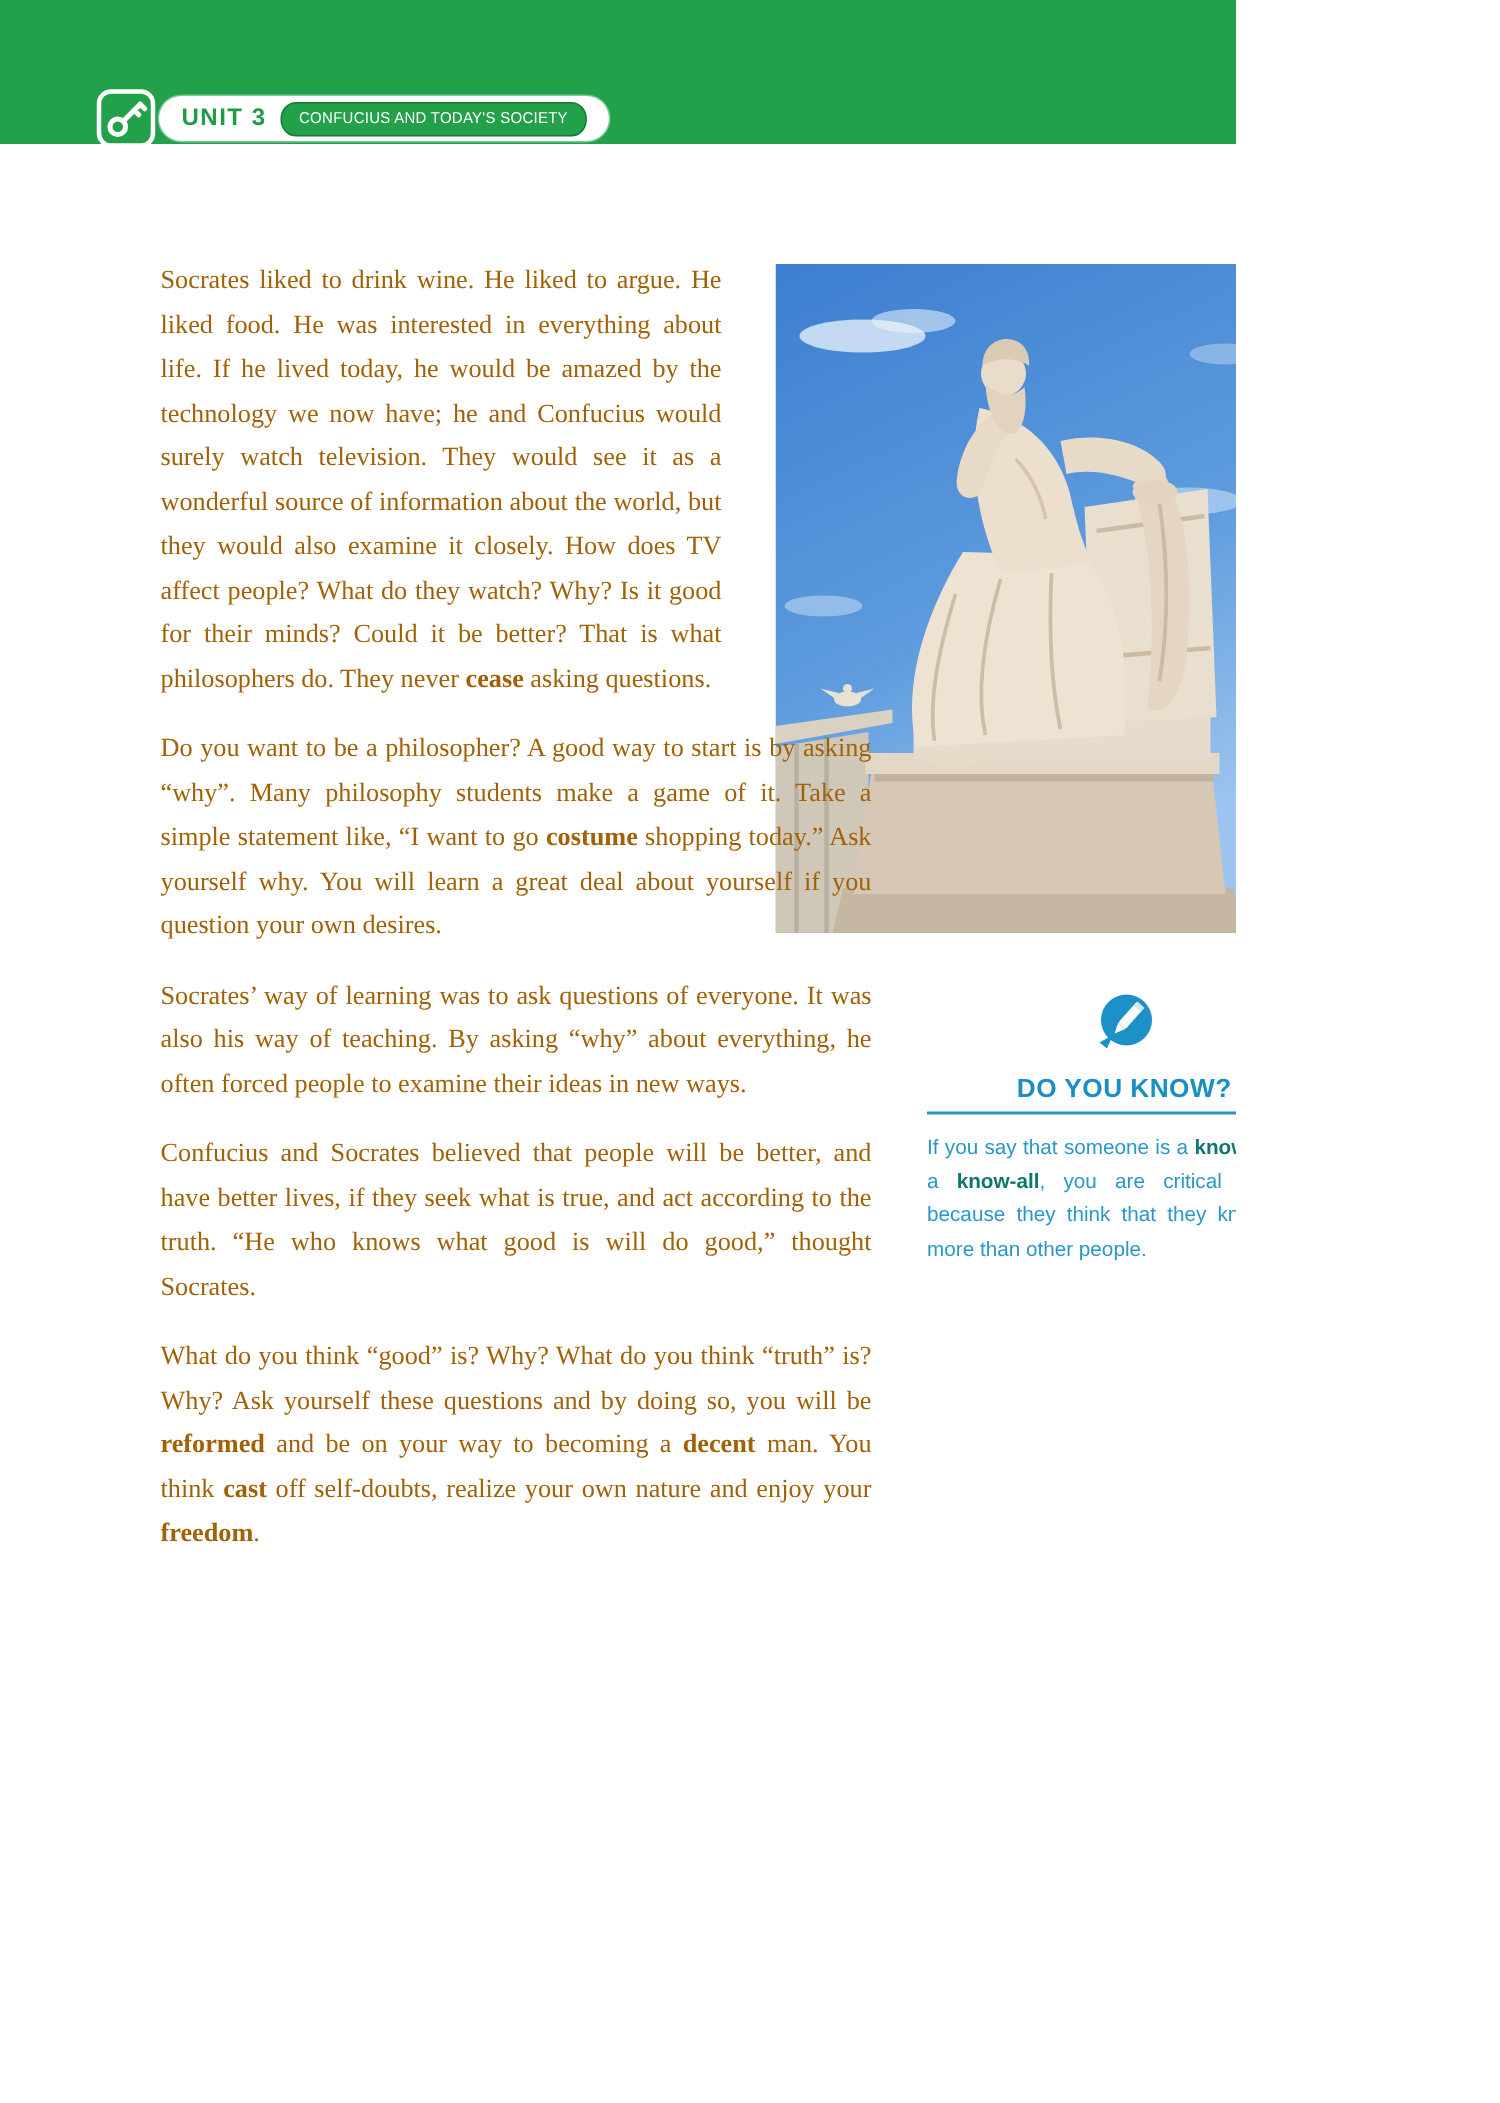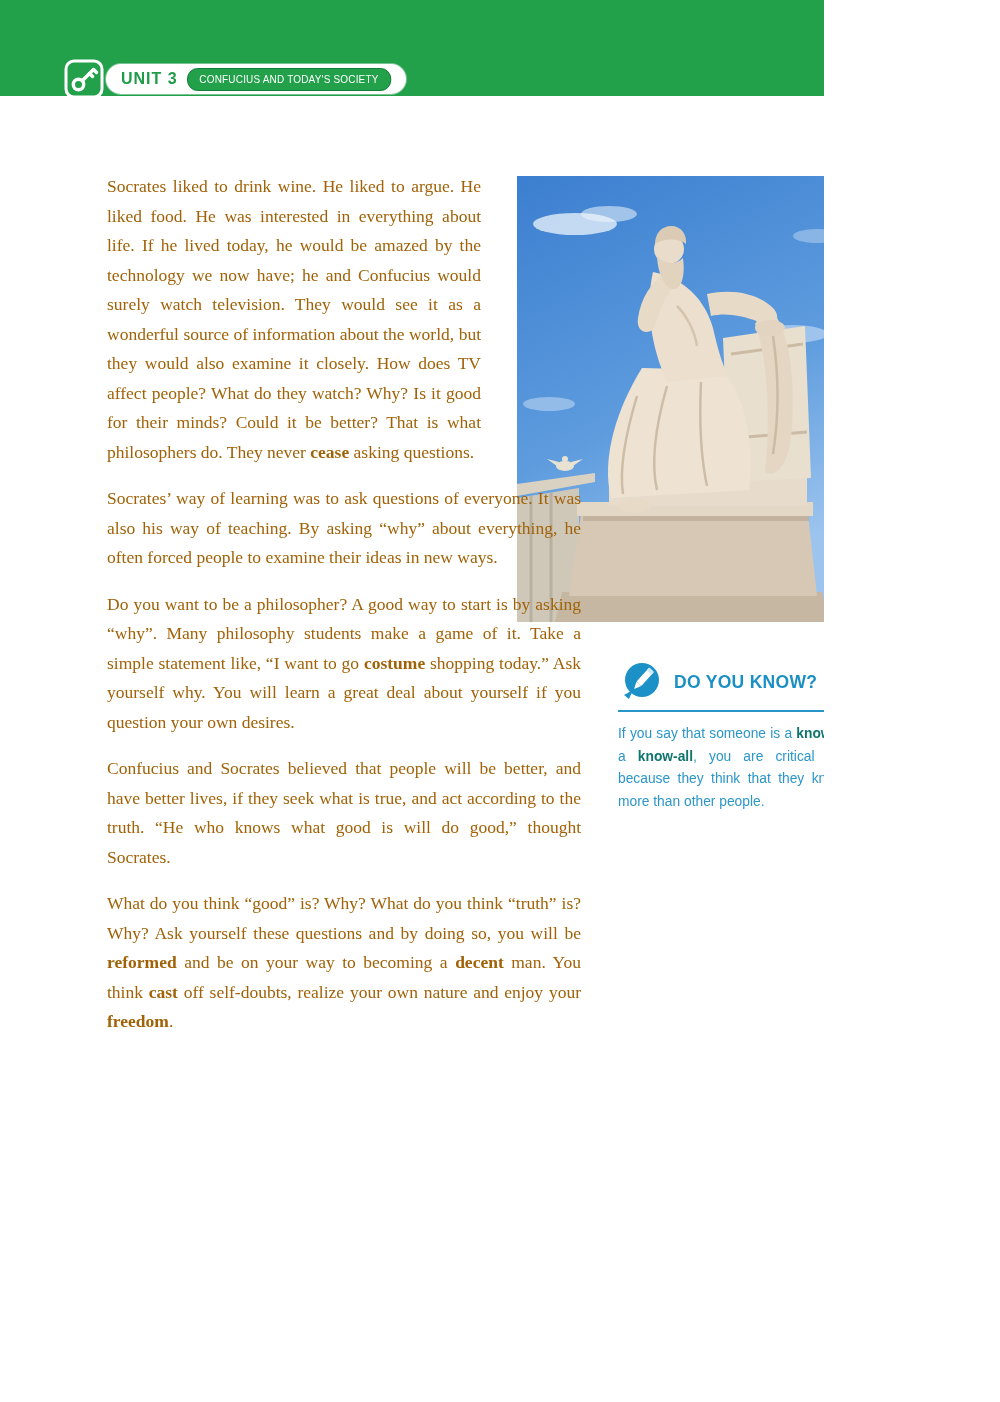--- a/index.html
+++ b/index.html
@@ -26,21 +26,21 @@
         color:#a16207;}
   .para b{font-weight:bold;}
   .narrow{width:374px;}
 
   
   .statue{position:absolute;left:517px;top:176px;width:330px;height:446px;}
   .statue svg{display:block;}
 
   
   .dyk{position:absolute;left:618px;top:659px;width:263px;font-family:"Liberation Sans",sans-serif;}
-  .dyk-head{display:flex;align-items:center;gap:10px;}
+  .dyk-head{display:flex;align-items:center;gap:10px;flex-direction:column;}
   .dyk-icon{width:46px;height:46px;flex:0 0 auto;}
   .dyk-title{margin:0;color:#1a8fc4;font-size:17.5px;font-weight:bold;letter-spacing:.3px;}
   .dyk-rule{border:none;border-top:2px solid #2795c8;margin:5px 0 11px 0;}
   .dyk-body{margin:0;color:#2b96c9;font-size:13.8px;line-height:22.5px;text-align:justify;}
   .dyk-body b{font-weight:bold;color:#0f766e;}
 
   
   .page-num{position:absolute;left:0;top:1400px;width:1000px;text-align:center;
             font-family:"Liberation Sans",sans-serif;font-weight:bold;font-size:17px;color:#1d1d1b;}
 </style>
@@ -126,22 +126,22 @@
         <path d="M140,80 C141,100 149,114 158,113 C166,111 168,96 166,82 C158,90 148,88 140,80 Z" fill="#e2d3be"></path>
         <ellipse cx="118" cy="330" rx="17" ry="7" fill="#e7dac7"></ellipse>
       </g>
     </svg>
   </figure>
 
   <main class="article">
     <div class="narrow">
       <p class="para"><span>Socrates liked to drink wine. He liked to argue. He liked food. He was interested in everything about life. If he lived today, he would be amazed by the technology we now have; he and Confucius would surely watch television. They would see it as a wonderful source of information about the world, but they would also examine it closely. How does TV affect people? What do they watch? Why? Is it good for their minds? Could it be better? That is what philosophers do. They never </span><b>cease</b><span> asking questions.</span></p>
     </div>
+    <p class="para"><span>Do you want to be a philosopher? A good way to start is by asking “why”. Many philosophy students make a game of it. Take a simple statement like, “I want to go </span><b>costume</b><span> shopping today.” Ask yourself why. You will learn a great deal about yourself if you question your own desires.</span></p>
     <p class="para"><span>Socrates’ way of learning was to ask questions of everyone. It was also his way of teaching. By asking “why” about everything, he often forced people to examine their ideas in new ways.</span></p>
-    <p class="para"><span>Do you want to be a philosopher? A good way to start is by asking “why”. Many philosophy students make a game of it. Take a simple statement like, “I want to go </span><b>costume</b><span> shopping today.” Ask yourself why. You will learn a great deal about yourself if you question your own desires.</span></p>
     <p class="para"><span>Confucius and Socrates believed that people will be better, and have better lives, if they seek what is true, and act according to the truth. “He who knows what good is will do good,” thought Socrates.</span></p>
     <p class="para"><span>What do you think “good” is? Why? What do you think “truth” is? Why? Ask yourself these questions and by doing so, you will be </span><b>reformed</b><span> and be on your way to becoming a </span><b>decent</b><span> man. You think </span><b>cast</b><span> off self-doubts, realize your own nature and enjoy your </span><b>freedom</b><span>.</span></p>
   </main>
 
   <aside class="dyk">
     <div class="dyk-head">
       <span class="dyk-icon">
         <svg width="46" height="46" viewBox="0 0 46 46">
           <polygon points="6,36 15,31 11,40" fill="#1b91c8"></polygon>
           <circle cx="24" cy="21" r="17" fill="#1b91c8"></circle>

